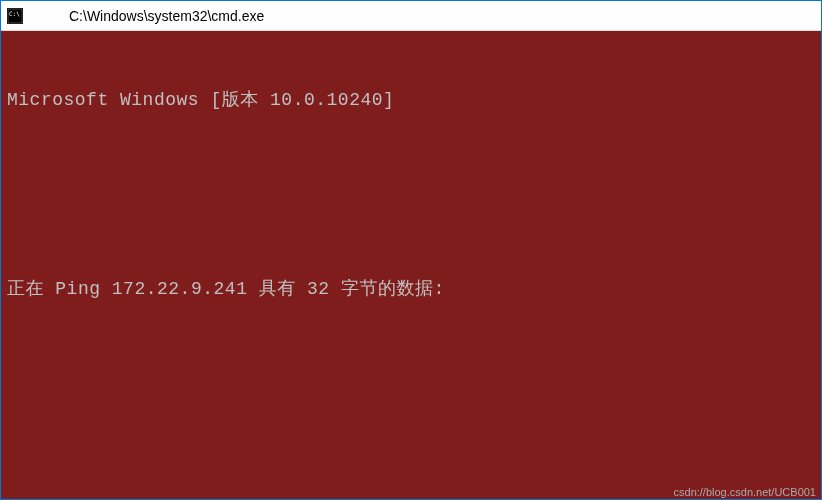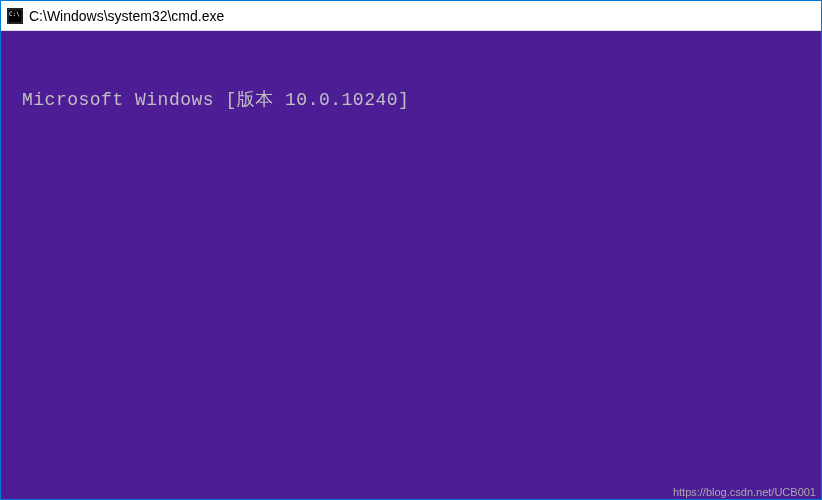--- a/index.html
+++ b/index.html
@@ -22,45 +22,46 @@
       display: flex;
       flex-direction: column;
     }
     .titlebar {
       height: 30px;
       background: #fff;
       display: flex;
       align-items: center;
       padding-left: 6px;
       border-bottom: 1px solid #ddd;
+      gap: 40px;
     }
     .titlebar-icon {
       width: 16px;
       height: 16px;
       margin-right: 6px;
       display: flex;
       align-items: center;
       justify-content: center;
     }
     .titlebar-icon svg {
       width: 16px;
       height: 16px;
     }
     .titlebar-text {
       font-size: 14px;
       color: #000;
     }
     .terminal {
       flex: 1;
-      background: #4c1d95;
+      background: #7f1d1d;
       color: #c0c0c0;
       font-family: "NSimSun", "SimSun", "Consolas", "Courier New", monospace;
       font-size: 18px;
       line-height: 1.5;
-      padding: 2px 21px;
+      padding: 2px 6px;
       white-space: pre;
       overflow: hidden;
       letter-spacing: 0.5px;
     }
     .terminal-line {
       display: block;
     }
     .watermark {
       position: absolute;
       right: 6px;
@@ -81,26 +82,27 @@
         <rect x="1" y="1" width="14" height="14" fill="#000" stroke="#888" stroke-width="0.5"></rect>
         <text x="2" y="8" font-size="6" fill="#fff" font-family="monospace">C:\</text>
       </svg>
     </span>
     <span class="titlebar-text">C:\Windows\system32\cmd.exe</span>
   </div>
   <div class="terminal">
     <span class="terminal-line">Microsoft Windows [版本 10.0.10240]</span>
     <span class="terminal-line"></span>
     <span class="terminal-line"></span>
+    <span class="terminal-line">正在 Ping 172.22.9.241 具有 32 字节的数据:</span>
     
     
     
     
     <span class="terminal-line"></span>
     
     
     
     
     <span class="terminal-line"></span>
     
   </div>
 </div>
-<div class="watermark">https://blog.csdn.net/UCB001</div>
+<div class="watermark">csdn://blog.csdn.net/UCB001</div>
 
 </body></html>

